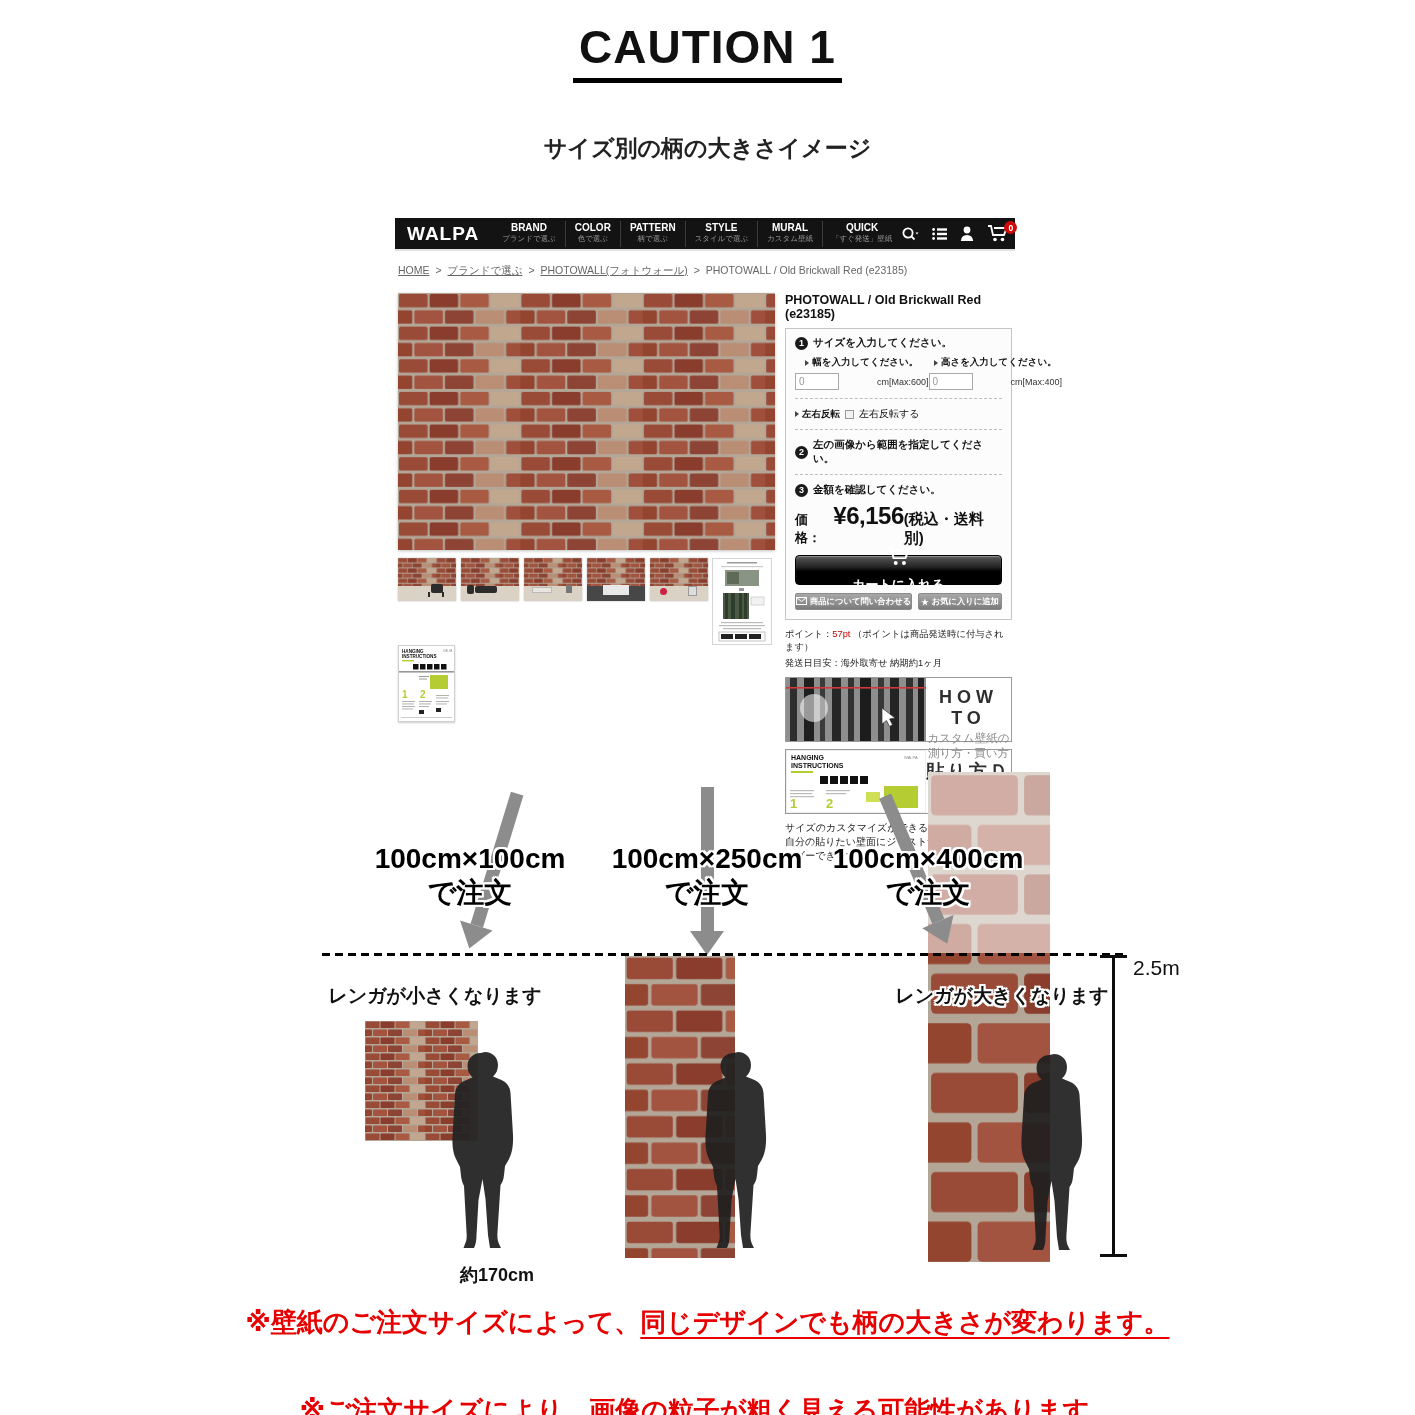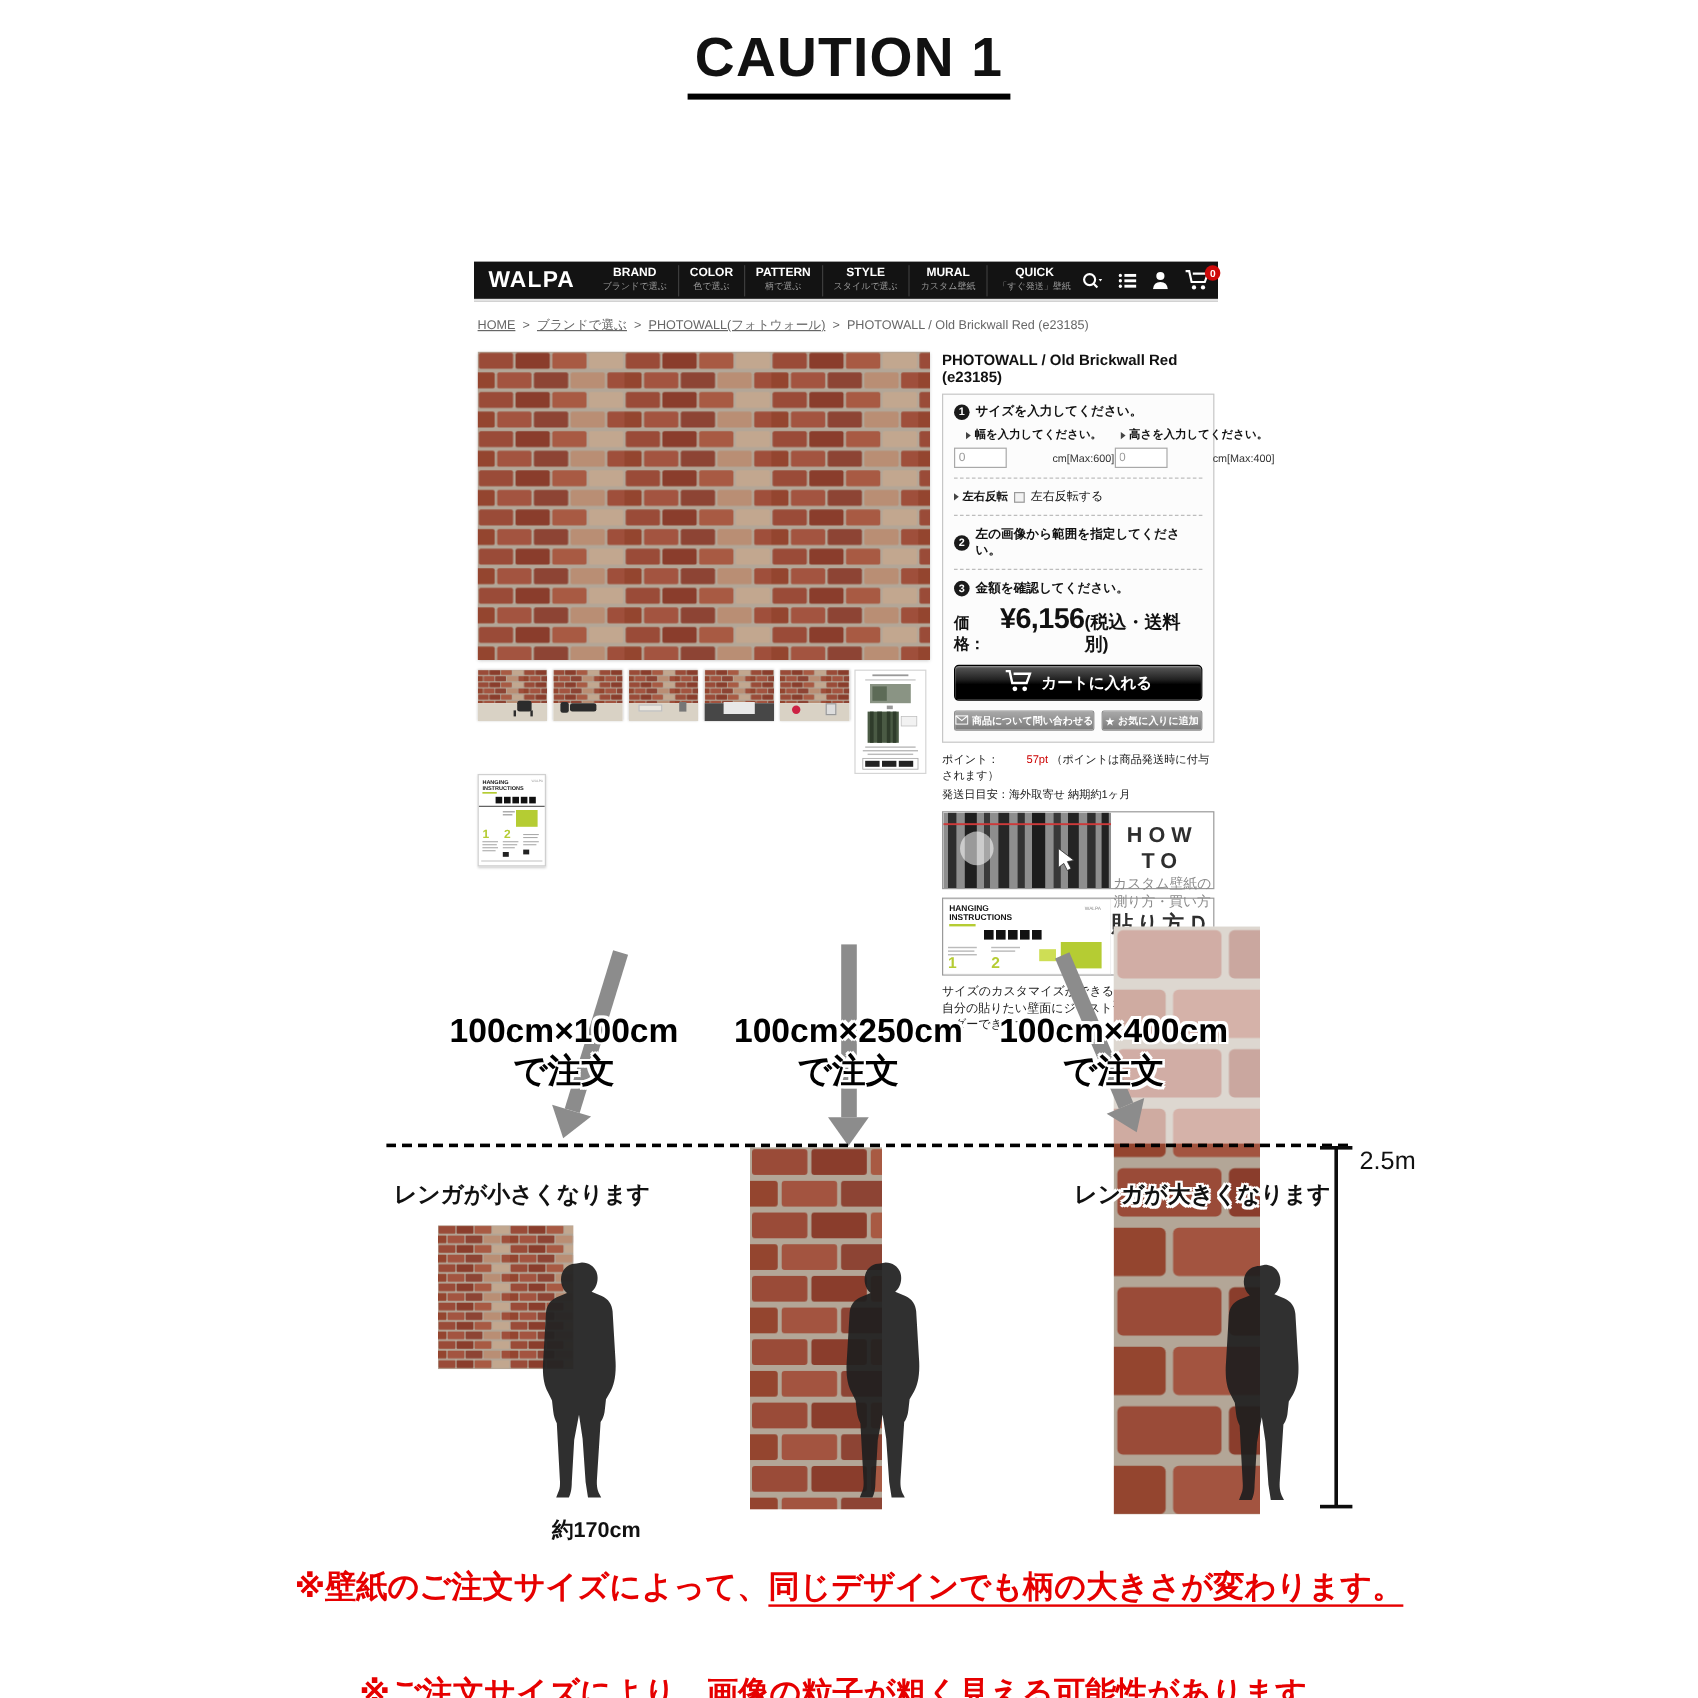--- a/index.html
+++ b/index.html
@@ -46,25 +46,25 @@
   input.size { width:44px; height:17px; border:1px solid #a9a9a9; background:#fff; font-size:10px; color:#999; padding:0 3px; }
   .unit { font-size:9px; color:#333;margin-left:35px; }
   .dash { border-top:1px dashed #bdbdbd; margin:8px 0; }
   .flip-row { display:flex; align-items:center; gap:5px; }
   .checkbox { width:9px; height:9px; border:1px solid #999; background:#f2f2f2; display:inline-block; cursor:pointer; }
   .flip-label { font-size:10px; }
   .price-row { margin:5px 0 7px 0; display:flex; align-items:baseline; }
   .price-cap { font-size:13px; font-weight:bold; }
   .price-val { font-size:24px; font-weight:bold; letter-spacing:-.5px; }
   .price-note { font-size:15px; font-weight:bold; }
-  .cart-btn { width:100%; height:30px; background:linear-gradient(180deg,#5a5a5a 0%,#222 40%,#000 55%,#000 100%); border:1px solid #000; border-radius:4px; color:#fff; font-weight:bold; font-size:13px; display:flex; align-items:center; justify-content:center; gap:7px; cursor:pointer; box-shadow:inset 0 1px 1px rgba(255,255,255,.35); }
+  .cart-btn { width:100%; height:30px; background:linear-gradient(180deg,#5a5a5a 0%,#222 40%,#000 55%,#000 100%); border:1px solid #000; border-radius:4px; color:#fff; font-weight:bold; font-size:13px; display:flex; align-items:center; justify-content:center; gap:7px; cursor:pointer; box-shadow:inset 0 1px 1px rgba(255,255,255,.35);flex-direction:column; }
   .mini-btns { display:flex; gap:6px; margin-top:8px; }
   .mini-btn { flex:1; height:17px; background:linear-gradient(180deg,#a8a8a8,#7c7c7c); border:1px solid #8b8b8b; border-radius:2px; color:#fff; font-size:8.3px; font-weight:bold; display:flex; align-items:center; justify-content:center; gap:3px; cursor:pointer; white-space:nowrap; }
   .points-line { margin-top:8px; font-size:9.3px; color:#222; }
-  .points-line .pts { color:#cc0000;margin-left:23px; }
+  .points-line .pts { color:#cc0000; }
   .ship-line { margin-top:3px; font-size:9.3px; color:#222; }
   .promo { margin-top:7px; border:1px solid #9a9a9a; background:#fff; height:65px; display:flex; cursor:pointer; }
   .promo-img { width:140px; height:100%; position:relative; overflow:hidden; }
   .promo-txt { flex:1; text-align:center; padding-top:9px; }
   .promo-title { font-size:18px; font-weight:bold; letter-spacing:5px; color:#2e2e2e; }
   .promo-title.dl { letter-spacing:3px; }
   .promo-sub { font-size:11.5px; color:#8a8a8a; line-height:1.3; margin-top:2px; }
   .desc { margin-top:7px; font-size:10px; line-height:1.4; color:#222; }
 
   
@@ -130,20 +130,21 @@
         </pattern>
       <pattern id="pat-xl" patternUnits="userSpaceOnUse" width="120" height="32" patternTransform="scale(3.1)">
           <use href="#btile"></use>
         </pattern>
       <path id="person-path" d="M36 2c7.5 0 13 5.5 13 13 0 5-2 9-5 11.5l8.5 3.5c5.5 2.5 8.5 7 9 13l2.5 42c.5 12-1.5 20-4.5 25l-3.5 6-1 9c-.5 5-2 8-3.5 10l-3 47c-.5 7 .5 10 2 13l1.5 3h-11l-2-13-2.5-36-3-20-4 21-2 35c0 6-1 10-2.5 13h-10.5l1.5-4c1.5-3 2-6 1.5-12l-2.5-46c-1.5-3-2.5-6-3-10l-1-9-3.5-7c-3-5.5-4.5-13-4-24l2.5-42c.5-6 3.5-10.5 9-13l8.5-3.5c-3-2.5-5-6.5-5-11.5 0-7.5 5.5-13 13-13z"></path>
     </defs>
   </svg>
 
   <div class="caution-title"><span>CAUTION 1</span></div>
   <div class="subtitle">
+    <div>サイズ別の柄の大きさイメージ</div>
   </div>
 
   <div class="shot">
 
     <div class="nav">
       <div class="logo">WALPA</div>
       <div class="nav-menu">
         <div class="nav-item">
             <span class="nl">BRAND</span>
             <span class="ns">ブランドで選ぶ</span>

